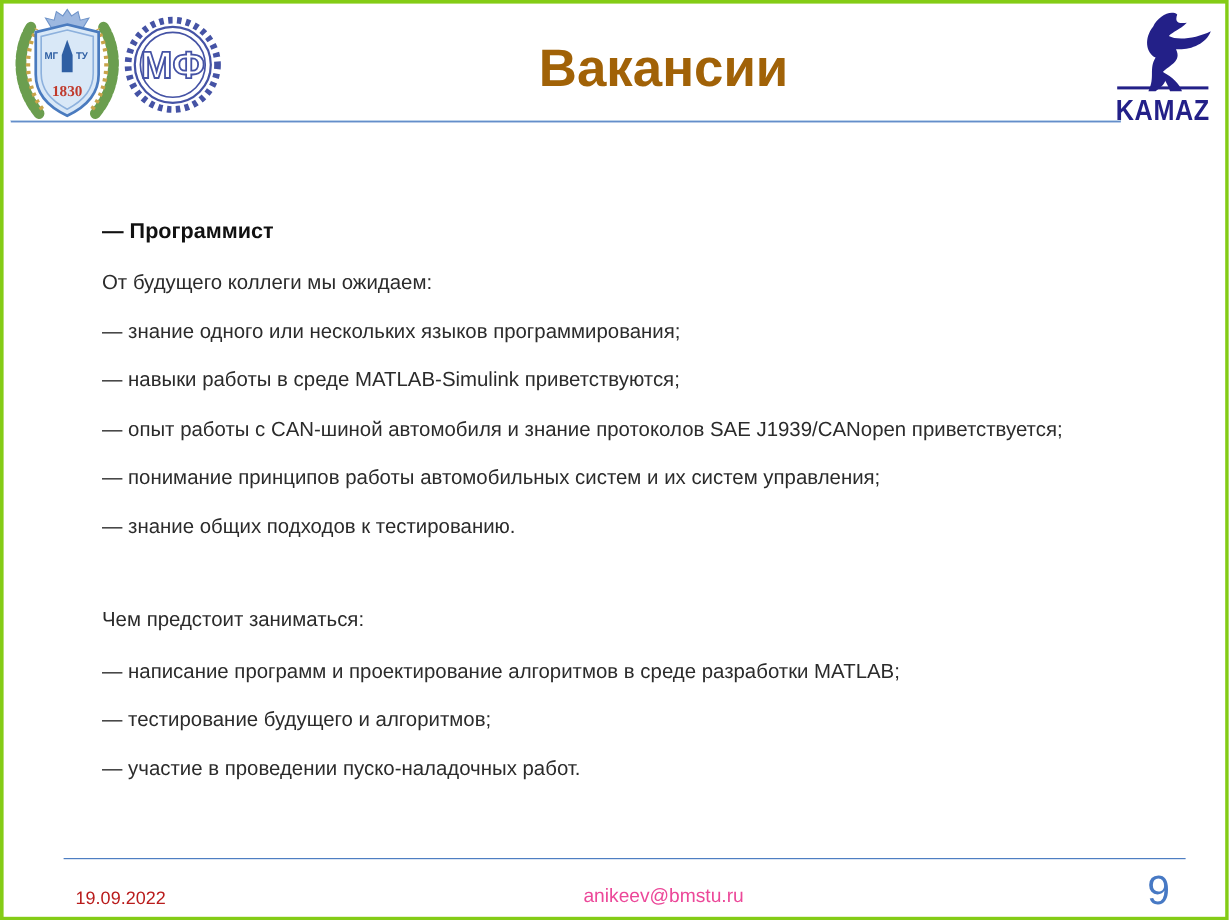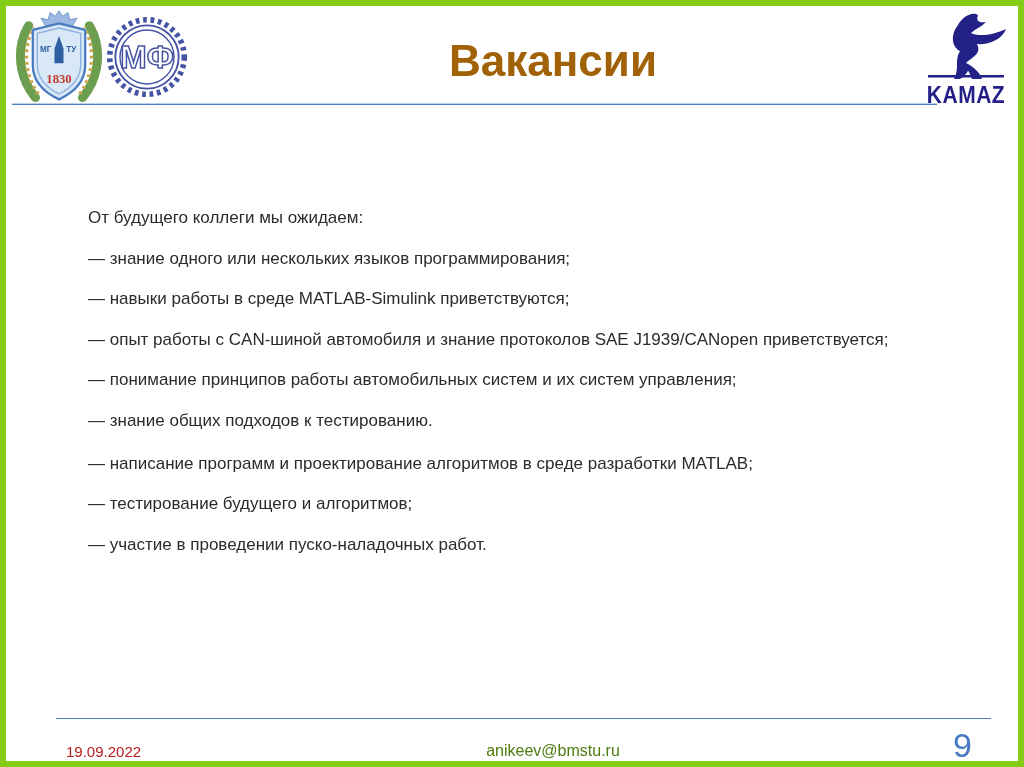--- a/index.html
+++ b/index.html
@@ -4,21 +4,21 @@
 <style>
   * { margin: 0; padding: 0; box-sizing: border-box; }
   html, body { background: #ffffff; }
   body { font-family: "Liberation Sans", sans-serif; }
 
   .slide {
     position: relative;
     width: 1024px;
     height: 767px;
     background: #ffffff;
-    border: 6px solid #84cc16;
+    border: 3px solid #84cc16;
     overflow: hidden;
   }
 
   
   .header { position: absolute; top: 0; left: 0; right: 0; height: 100px; }
 
   .crest-logo { position: absolute; left: 7px; top: 3px; width: 92px; height: 94px; }
   .gear-logo  { position: absolute; left: 100px; top: 8px; width: 82px; height: 86px; }
   .kamaz-logo { position: absolute; right: 6px; top: 3px; width: 92px; height: 96px; text-align: center; }
   .kamaz-word {
@@ -67,21 +67,21 @@
     top: 712px; left: 50px; width: 935px; height: 1px;
     background: #4e7ec2;
   }
   .footer-date {
     position: absolute; left: 60px; top: 737px;
     font-size: 15px; color: #b91c1c;
   }
   .footer-email {
     position: absolute; left: 82px; right: 0; top: 736px;
     text-align: center;
-    font-size: 16px; color: #4d7c0f;
+    font-size: 16px; color: #ec4899;
   }
   .footer-page {
     position: absolute; right: 46px; top: 720px;
     font-size: 34px; color: #4779c4; font-weight: 400;
   }
 </style>
 </head>
 <body>
 
 <div class="slide">
@@ -127,29 +127,31 @@
         <path d="M46,54 C54,58 60,64 62,70 L52,70 C50,64 47,59 44,57 Z" fill="#232088"></path>
         <rect x="8" y="66" width="76" height="2.5" fill="#232088"></rect>
       </svg>
       <div class="kamaz-word">KAMAZ</div>
     </div>
 
     <div class="header-rule"></div>
   </div>
 
   <div class="body-text">
+    <div class="vacancy-heading">— Программист</div>
 
     <div class="line">От будущего коллеги мы ожидаем:</div>
 
     <div class="line b">— знание одного или нескольких языков программирования;</div>
     <div class="line b">— навыки работы в среде MATLAB-Simulink приветствуются;</div>
     <div class="line b">— опыт работы с CAN-шиной автомобиля и знание протоколов SAE J1939/CANopen приветствуется;</div>
     <div class="line b">— понимание принципов работы автомобильных систем и их систем управления;</div>
     <div class="line b">— знание общих подходов к тестированию.</div>
 
+    <div class="line tasks-intro">Чем предстоит заниматься:</div>
 
     <div class="line t1">— написание программ и проектирование алгоритмов в среде разработки MATLAB;</div>
     <div class="line b">— тестирование будущего и алгоритмов;</div>
     <div class="line b">— участие в проведении пуско-наладочных работ.</div>
   </div>
 
   <div class="footer-rule"></div>
   <div class="footer-date">19.09.2022</div>
   <div class="footer-email">anikeev@bmstu.ru</div>
   <div class="footer-page">9</div>

